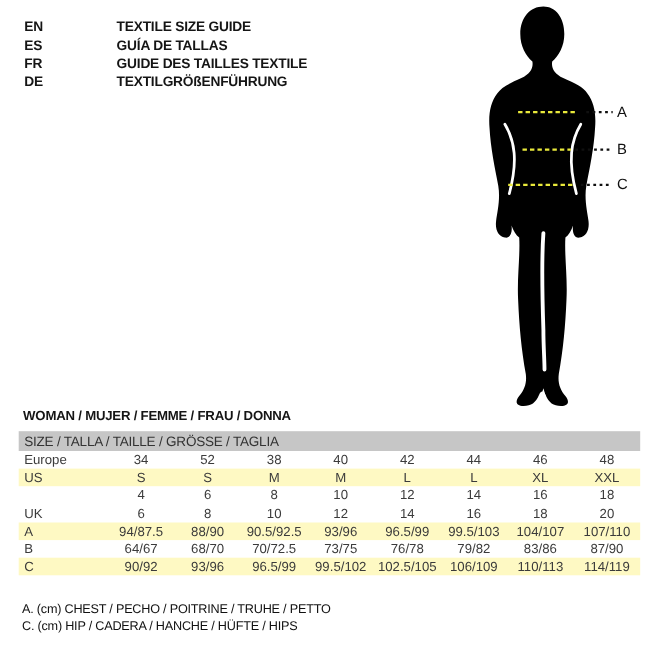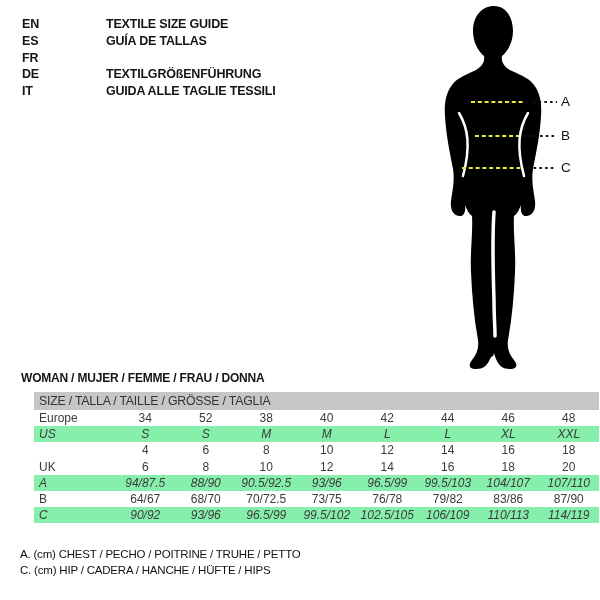--- a/index.html
+++ b/index.html
@@ -11,25 +11,25 @@
   .lang-block{position:absolute;left:22px;top:16px;}
   .lang-row{display:flex;height:16.7px;align-items:center;}
   .lang-code{width:36px;font-size:12.5px;font-weight:700;letter-spacing:-0.2px;}
   .lang-title{font-size:12.5px;font-weight:700;letter-spacing:-0.2px;white-space:nowrap;margin-left:48px;}
   
   .fig-svg{position:absolute;left:0;top:0;}
   .marker-label{position:absolute;left:561px;font-size:13.5px;font-weight:400;color:#111;line-height:14px;}
   
   .section-heading{position:absolute;left:21px;top:371px;font-size:12px;font-weight:700;letter-spacing:-0.2px;white-space:nowrap;}
   
-  .size-table{position:absolute;left:34px;top:392px;width:565px;font-size:12px;color:#3b3b3b;}
+  .size-table{position:absolute;left:17px;top:392px;width:565px;font-size:12px;color:#3b3b3b;}
   .st-header{height:18px;background:#c6c6c6;display:flex;align-items:center;padding-left:5px;box-sizing:border-box;
              font-size:12.3px;color:#333;letter-spacing:-0.2px;white-space:nowrap;}
   .st-row{height:16.2px;display:grid;grid-template-columns:81px repeat(8,1fr);align-items:center;}
-  .st-row.shaded{background:#86efac;font-style:italic;}
+  .st-row.shaded{background:#fef9c3;}
   .st-label{padding-left:5px;text-align:left;}
   .st-cell{text-align:center;}
   
   .legend-block{position:absolute;left:20px;top:548px;}
   .legend-line{height:16px;font-size:11.5px;font-weight:400;letter-spacing:-0.2px;white-space:nowrap;color:#111;}
 </style>
 </head>
 <body>
 
 <div id="canvas">
@@ -38,28 +38,25 @@
     <div class="lang-row">
       <span class="lang-code">EN</span>
       <span class="lang-title">TEXTILE SIZE GUIDE</span>
     </div>
     <div class="lang-row">
       <span class="lang-code">ES</span>
       <span class="lang-title">GUÍA DE TALLAS</span>
     </div>
     <div class="lang-row">
       <span class="lang-code">FR</span>
+      <span class="lang-title">GUIDE DES TAILLES TEXTILE</span>
     </div>
     <div class="lang-row">
       <span class="lang-code">DE</span>
       <span class="lang-title">TEXTILGRÖßENFÜHRUNG</span>
-    </div>
-    <div class="lang-row">
-      <span class="lang-code">IT</span>
-      <span class="lang-title">GUIDA ALLE TAGLIE TESSILI</span>
     </div>
   </div>
 
   <svg class="fig-svg" width="600" height="380" viewBox="0 0 600 380">
     <path fill="#000000" d="
       M 494,6
       C 482,6 473,16 473,31
       C 473,42 478,51 484,56
       C 485,62 482,67 474,71
       C 463,76 456,79 452,85

